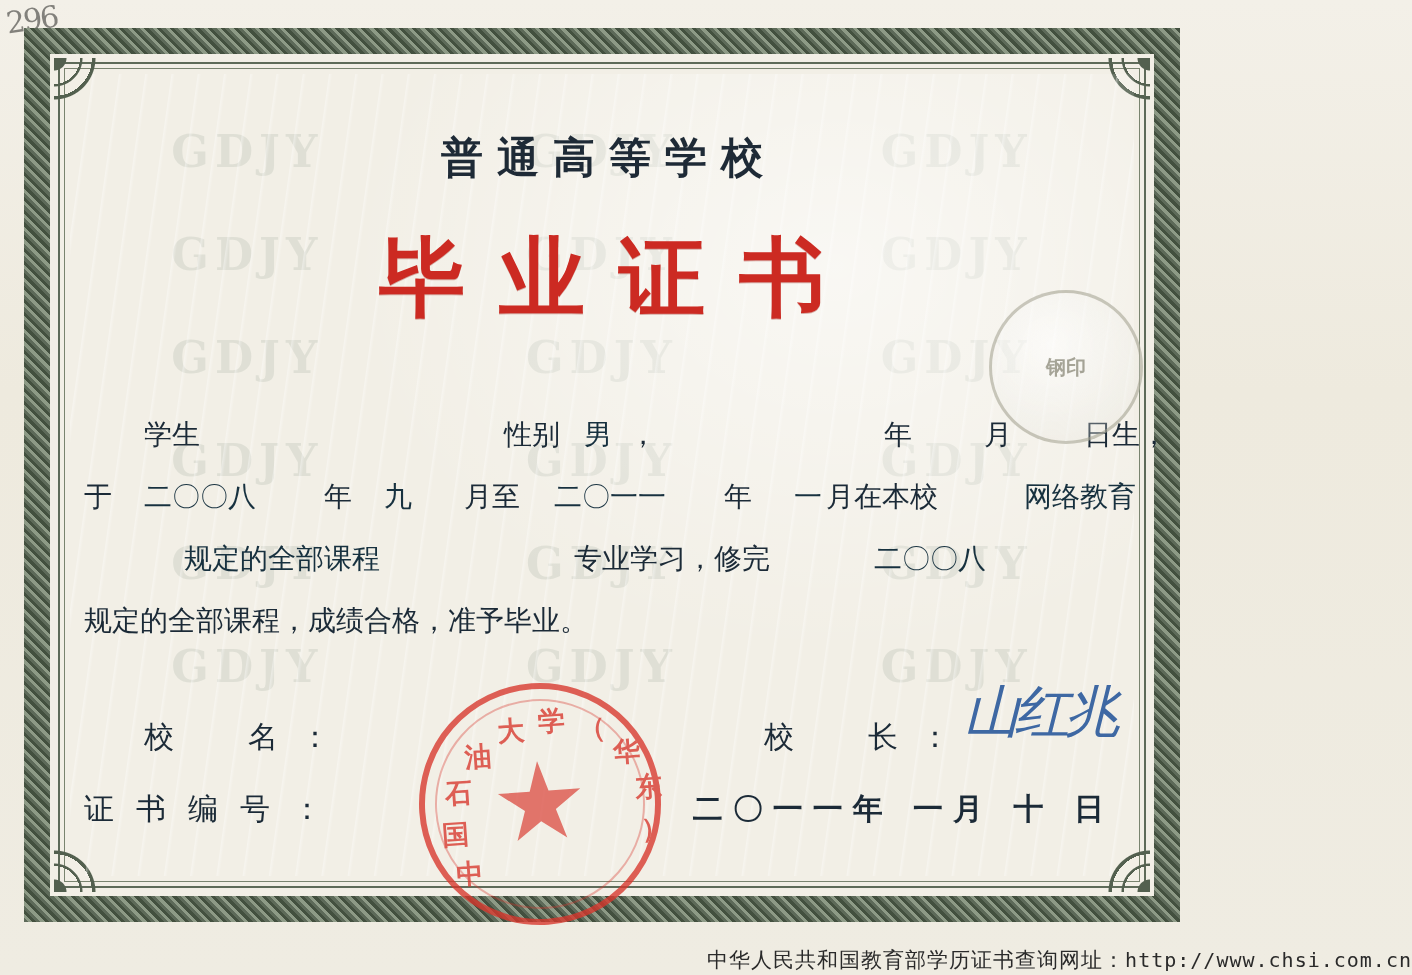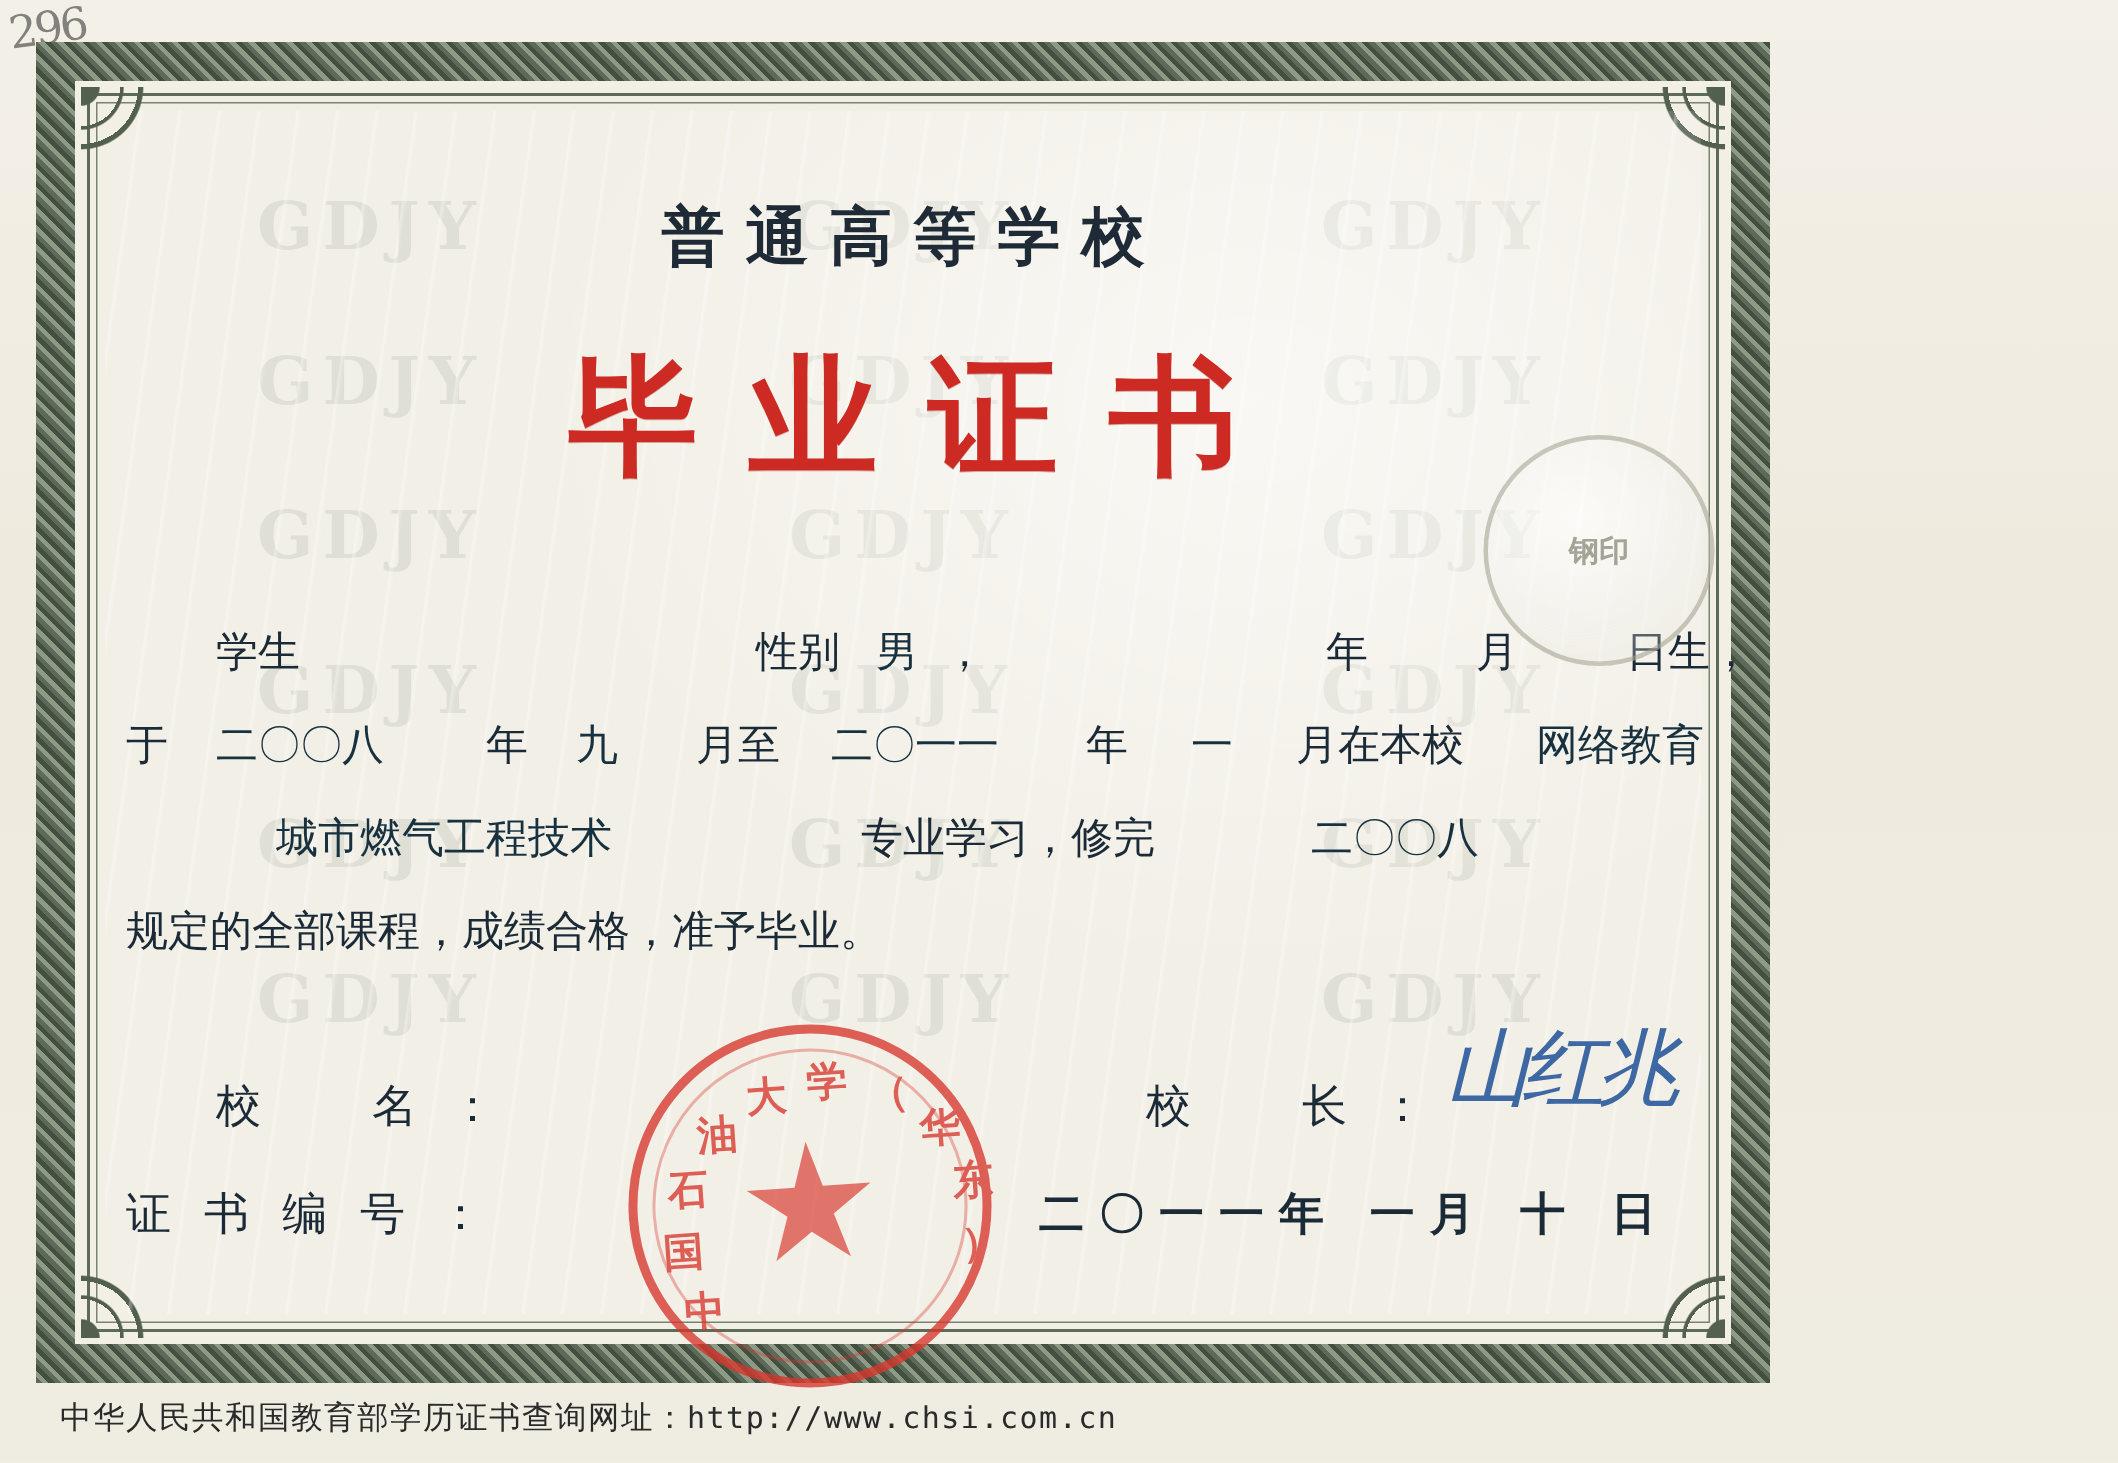--- a/index.html
+++ b/index.html
@@ -132,21 +132,21 @@
   }
   
   .dryseal{
     position:absolute;left:965px;top:262px;width:148px;height:148px;border-radius:50%;
     border:3px solid rgba(160,158,140,.55);
     background:radial-gradient(circle at 40% 35%,rgba(255,255,255,.6),rgba(200,198,182,.15));
     color:rgba(120,118,100,.65);font-size:20px;font-weight:bold;
     display:flex;align-items:center;justify-content:center;text-align:center;line-height:26px;
   }
   .footer{
-    position:absolute;left:0;right:0;bottom:16px;text-align:left;
+    position:absolute;left:0;right:0;bottom:1px;text-align:right;
     font-size:21px;color:#2a2a2a;letter-spacing:1px;
     font-family:"DejaVu Serif","Liberation Serif",serif;
     padding-left:40px;
   }
   .footer .url{font-family:"DejaVu Sans Mono","Liberation Mono",monospace;font-size:20px;}
 </style>
 </head>
 <body>
 
 <div id="page">
@@ -226,26 +226,26 @@
 
         <div class="line">
           <span class="seg" style="left:0px">于</span>
           <span class="seg fill" style="left:60px">二〇〇八</span>
           <span class="seg" style="left:240px">年</span>
           <span class="seg fill" style="left:300px">九</span>
           <span class="seg" style="left:380px">月至</span>
           <span class="seg fill" style="left:470px">二〇一一</span>
           <span class="seg" style="left:640px">年</span>
           <span class="seg fill" style="left:710px">一</span>
-          <span class="seg" style="left:780px">月在本校</span>
+          <span class="seg" style="left:742px">月在本校</span>
           <span class="seg fill" style="left:940px">网络教育</span>
         </div>
 
         <div class="line">
-          <span class="seg fill" style="left:100px">城市燃气工程技术</span>
+          <span class="seg fill" style="left:100px">规定的全部课程</span>
           <span class="seg" style="left:490px">专业学习，修完</span>
           <span class="seg fill" style="left:790px">二〇〇八</span>
         </div>
 
         <div class="line">
           <span class="seg" style="left:0px">规定的全部课程，成绩合格，准予毕业。</span>
         </div>
 
       </div>
 

